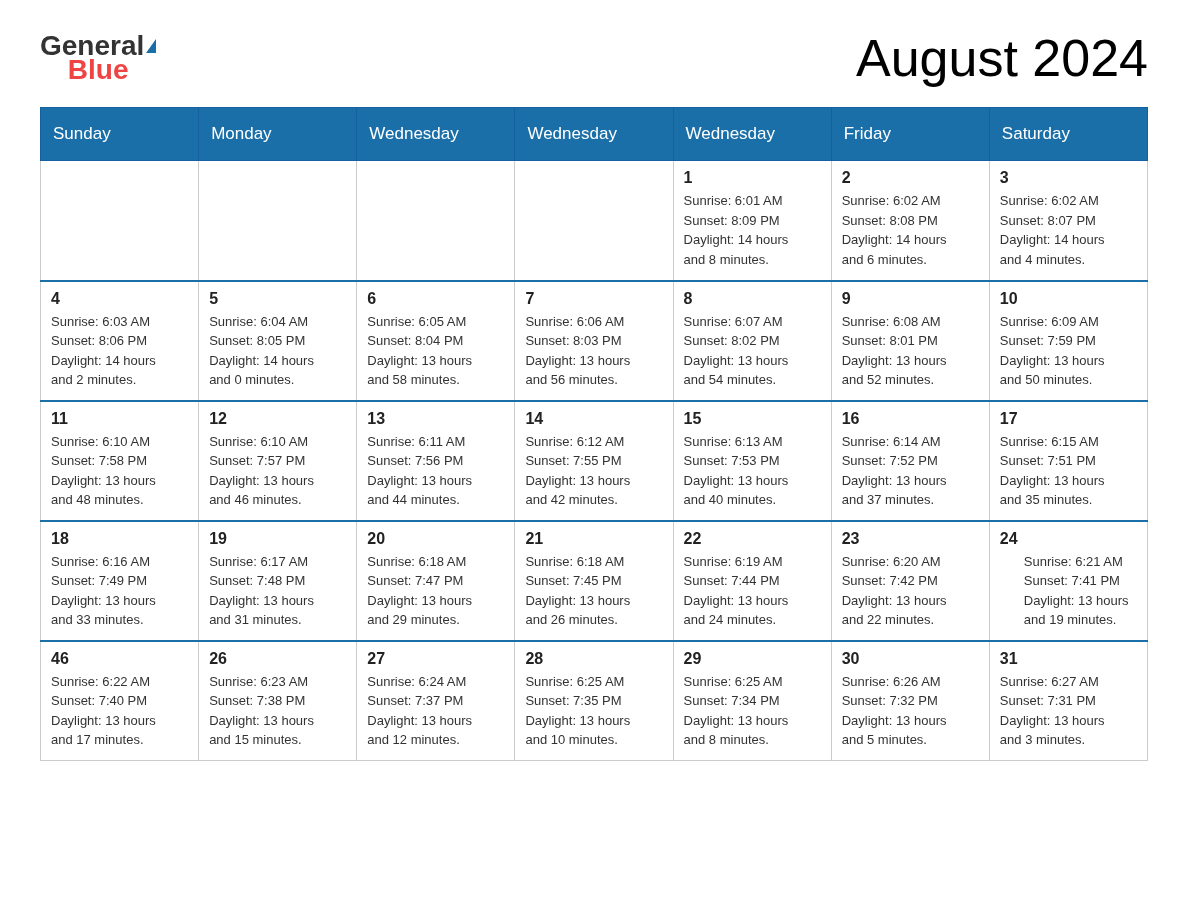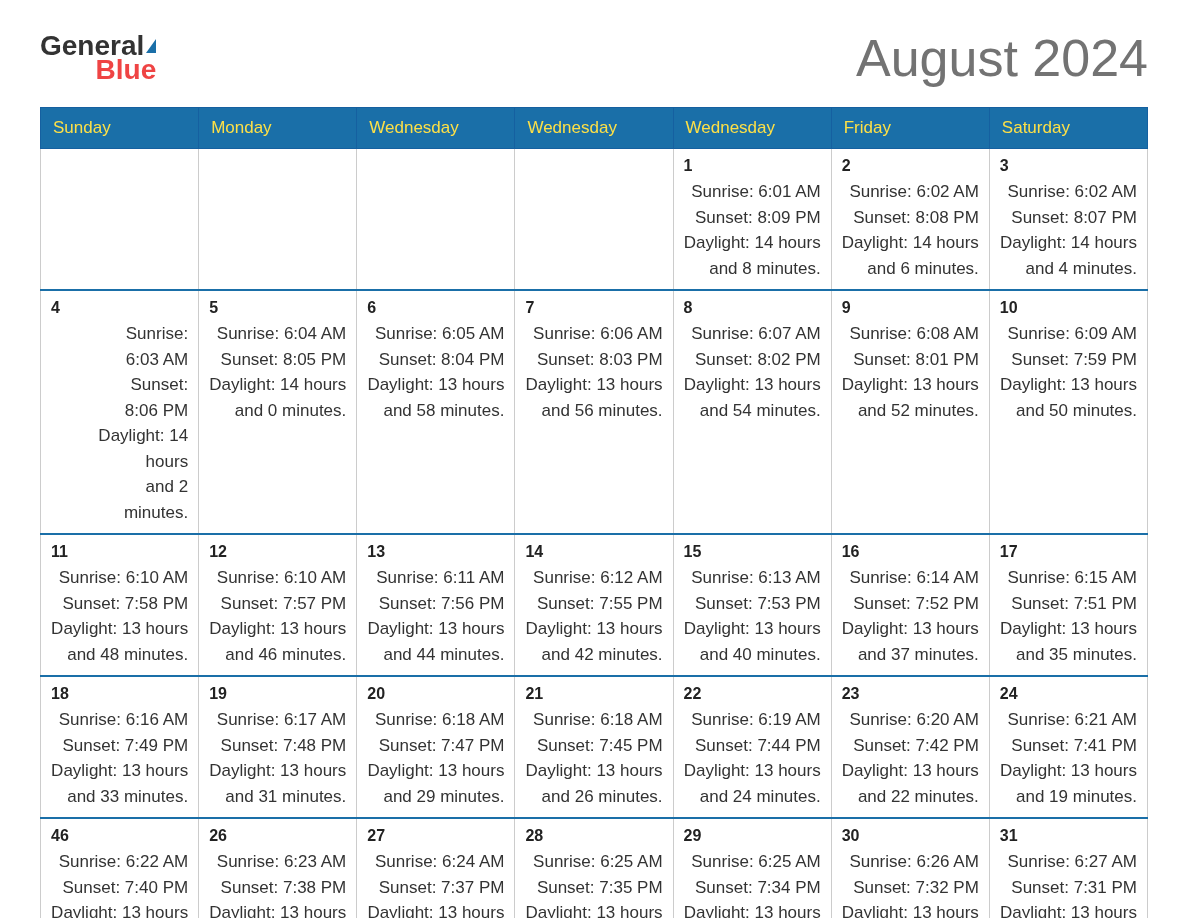--- a/index.html
+++ b/index.html
@@ -12,21 +12,21 @@
     }
     .header {
       display: flex;
       justify-content: space-between;
       align-items: flex-start;
       margin-bottom: 20px;
     }
     .logo {
       display: flex;
       flex-direction: column;
-      align-items: flex-end;
+      align-items: center;
     }
     .logo-general {
       font-size: 28px;
       font-weight: bold;
       color: #333;
     }
     .logo-blue {
       font-size: 28px;
       font-weight: bold;
       color: #ef4444;
@@ -41,37 +41,37 @@
       border-bottom: 14px solid #1a6fa8;
       margin-left: 2px;
       vertical-align: middle;
     }
     .title-section {
       text-align: right;
     }
     .month-title {
       font-size: 52px;
       font-weight: 300;
-      color: #737373;
+      color: #000000;
       line-height: 1.1;
     }
     .location-title {
       font-size: 22px;
       color: #555;
       margin-top: 4px;
     }
     .calendar {
       width: 100%;
       border-collapse: collapse;
       border: 1px solid #ccc;
     }
     .calendar th {
       background-color: #1a6fa8;
-      color: #fde047;
-      padding: 10px 12px;
+      color: #ffffff;
+      padding: 16px 12px;
       text-align: left;
       font-size: 17px;
       font-weight: normal;
       border: 1px solid #1560a0;
     }
     .calendar td {
       vertical-align: top;
       padding: 8px 10px;
       border: 1px solid #ccc;
       width: 14.28%;
@@ -81,23 +81,22 @@
     }
     .day-number {
       font-size: 16px;
       font-weight: bold;
       color: #222;
       display: block;
       margin-bottom: 4px;
     }
     .day-info {
       color: #333;
-      font-size: 17px;
+      font-size: 13px;
       line-height: 1.5;
-      text-align: right;
     }
     .calendar tr td.empty {
       background: #fff;
     }
     .calendar tbody tr {
       border-bottom: 2px solid #1a6fa8;
     }
     .calendar tbody tr:last-child {
       border-bottom: 1px solid #ccc;
     }
@@ -154,21 +153,21 @@
           <span class="day-number">3</span>
           <div class="day-info" style="white-space: pre-line;">Sunrise: 6:02 AM
 Sunset: 8:07 PM
 Daylight: 14 hours
 and 4 minutes.</div>
         </td>
       </tr>
       <tr>
         <td>
           <span class="day-number">4</span>
-          <div class="day-info" style="white-space: pre-line; margin-left: 44px;">Sunrise: 6:03 AM
+          <div class="day-info" style="white-space: pre-line;">Sunrise: 6:03 AM
 Sunset: 8:06 PM
 Daylight: 14 hours
 and 2 minutes.</div>
         </td>
         <td>
           <span class="day-number">5</span>
           <div class="day-info" style="white-space: pre-line;">Sunrise: 6:04 AM
 Sunset: 8:05 PM
 Daylight: 14 hours
 and 0 minutes.</div>
@@ -298,21 +297,21 @@
         </td>
         <td>
           <span class="day-number">23</span>
           <div class="day-info" style="white-space: pre-line;">Sunrise: 6:20 AM
 Sunset: 7:42 PM
 Daylight: 13 hours
 and 22 minutes.</div>
         </td>
         <td>
           <span class="day-number">24</span>
-          <div class="day-info" style="white-space: pre-line;">Sunrise: 6:21 AM
+          <div class="day-info" style="white-space: pre-line; margin-left: 24px;">Sunrise: 6:21 AM
 Sunset: 7:41 PM
 Daylight: 13 hours
 and 19 minutes.</div>
         </td>
       </tr>
       <tr>
         <td>
           <span class="day-number">46</span>
           <div class="day-info" style="white-space: pre-line;">Sunrise: 6:22 AM
 Sunset: 7:40 PM

